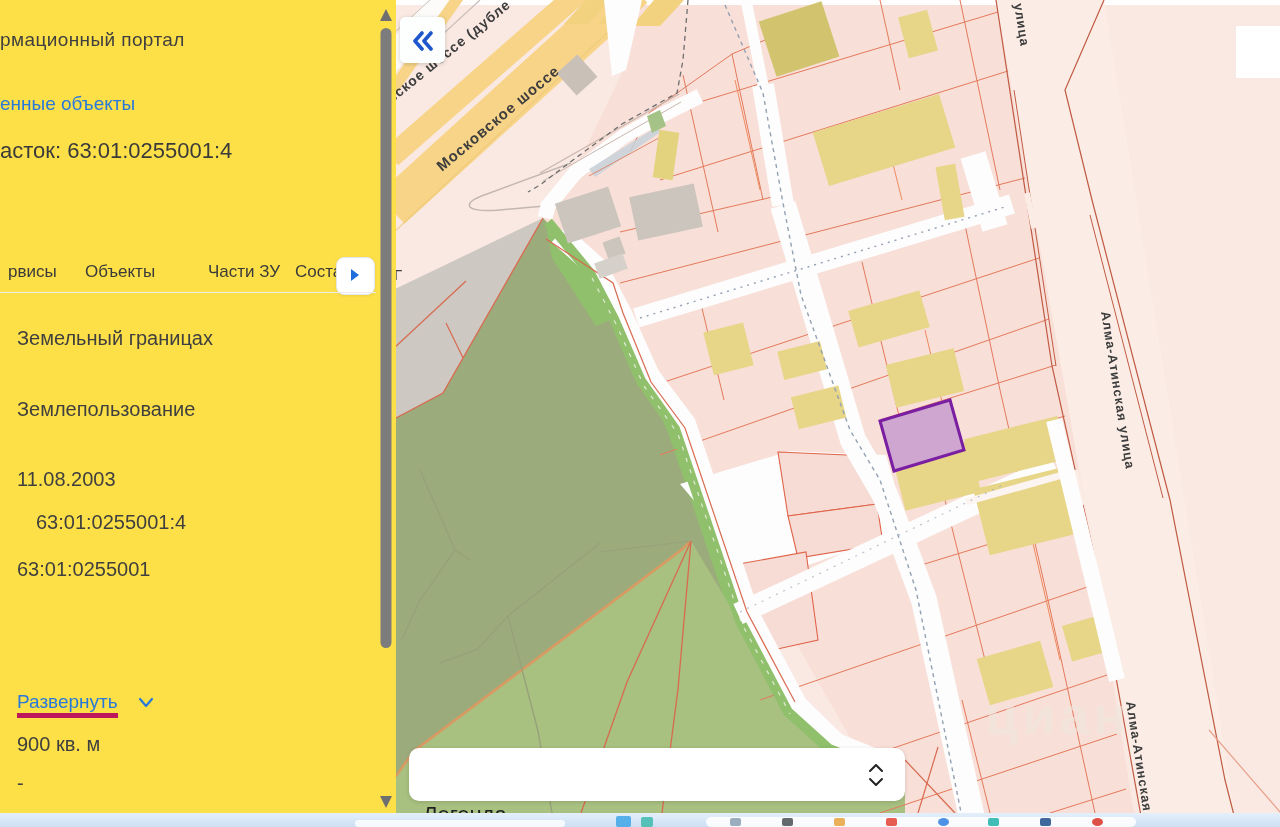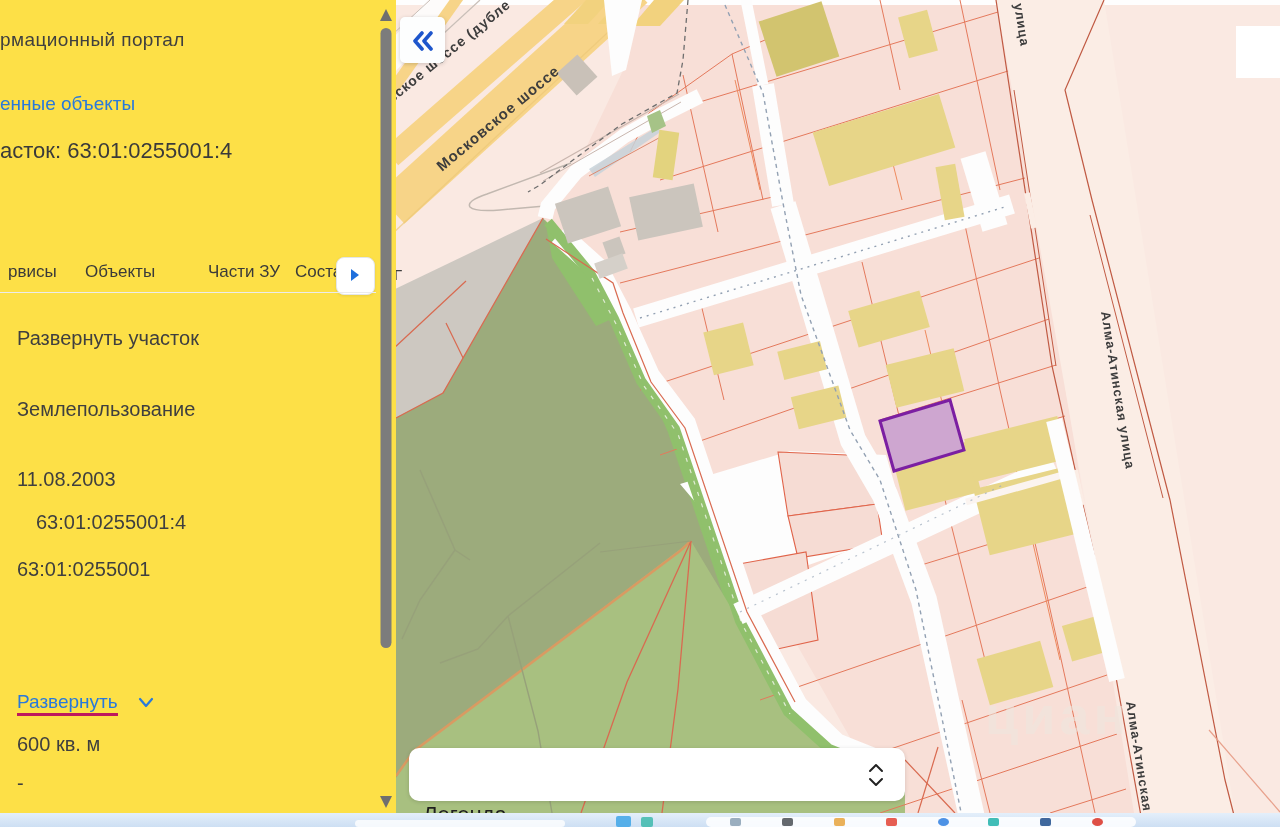--- a/index.html
+++ b/index.html
@@ -209,30 +209,30 @@
     <span class="abs" style="left:85px;top:0;">Объекты</span>
     <span class="abs" style="left:188px;top:0;margin-left:20px;">Части ЗУ</span>
     <span class="abs" style="left:295px;top:0;">Состав</span>
   </div>
   <div class="abs" style="left:336px;top:257px;width:37px;height:36px;background:#fff;border:1px solid #E3E6EA;border-radius:8px;box-shadow:0 1px 3px rgba(0,0,0,0.08);"></div>
   <svg class="abs" style="left:349px;top:267px" width="12" height="16">
         <polygon points="2,2 10,8 2,14" fill="#1E6FDC"></polygon>
       </svg>
   <div class="abs" style="left:0;top:292px;width:376px;height:1px;background:#ECECEC;"></div>
 
-  <div class="abs" style="left:17px;top:327px;font-size:20px;color:#3F3F3F;">Развернуть участок</div>
+  <div class="abs" style="left:17px;top:327px;font-size:20px;color:#3F3F3F;">Земельный границах</div>
   <div class="abs" style="left:17px;top:398px;font-size:20px;color:#3F3F3F;">Землепользование</div>
   <div class="abs" style="left:17px;top:468px;font-size:20px;color:#3F3F3F;">11.08.2003</div>
   <div class="abs" style="left:17px;top:511px;font-size:20px;color:#3F3F3F;margin-left:19px;">63:01:0255001:4</div>
   <div class="abs" style="left:17px;top:558px;font-size:20px;color:#3F3F3F;">63:01:0255001</div>
-  <div class="abs" style="left:17px;top:691px;font-size:19px;color:#2979DB;border-bottom:3px solid #be185d;">Развернуть</div>
+  <div class="abs" style="left:17px;top:691px;font-size:19px;color:#2979DB;border-bottom:5px solid #be185d;">Развернуть</div>
   <svg class="abs" style="left:138px;top:697px" width="16" height="12">
         <polyline points="2,2 8,9 14,2" fill="none" stroke="#2979DB" stroke-width="2.2" stroke-linecap="round" stroke-linejoin="round"></polyline>
       </svg>
-  <div class="abs" style="left:17px;top:733px;font-size:20px;color:#3F3F3F;">600 кв. м</div>
+  <div class="abs" style="left:17px;top:733px;font-size:20px;color:#3F3F3F;">900 кв. м</div>
   <div class="abs" style="left:17px;top:772px;font-size:20px;color:#3F3F3F;">-</div>
 
   <svg class="abs" style="left:376px;top:0" width="20" height="813">
     <polygon points="4,21 10,9 16,21" fill="#6F6F6F"></polygon>
     <rect x="4.5" y="28" width="11" height="620" rx="5.5" fill="#7C7C7C"></rect>
     <polygon points="4,796 16,796 10,808" fill="#6F6F6F"></polygon>
   </svg>
 </div>
 
 <div class="abs" style="left:400px;top:17px;width:45px;height:46px;background:#FDFEFE;border-radius:5px;box-shadow:0 1px 4px rgba(0,0,0,0.18);"></div>

